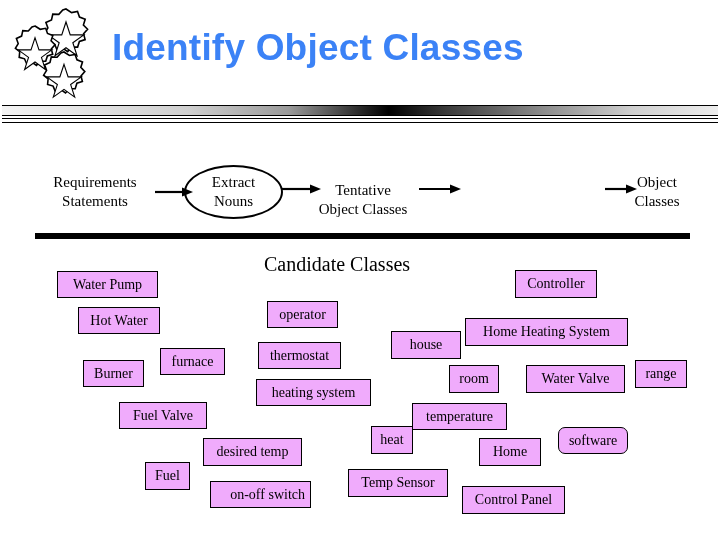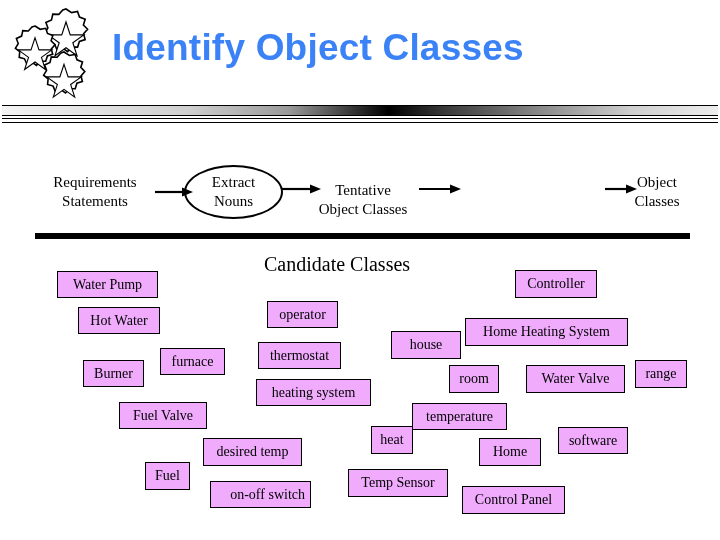--- a/index.html
+++ b/index.html
@@ -300,21 +300,21 @@
     </div>
     <div class="class-box" style="left: 203px; top: 438px; width: 99px; height: 28px;">
       <span>desired temp</span>
     </div>
     <div class="class-box" style="left: 371px; top: 426px; width: 42px; height: 28px;">
       <span>heat</span>
     </div>
     <div class="class-box" style="left: 479px; top: 438px; width: 62px; height: 28px;">
       <span>Home</span>
     </div>
-    <div class="class-box" style="left: 558px; top: 427px; width: 70px; height: 27px;">
+    <div class="class-box" style="left: 558px; top: 427px; width: 70px; height: 27px; border-radius: 7px;">
       <span>software</span>
     </div>
     <div class="class-box" style="left: 145px; top: 462px; width: 45px; height: 28px;">
       <span>Fuel</span>
     </div>
     <div class="class-box" style="left: 348px; top: 469px; width: 100px; height: 28px;">
       <span>Temp Sensor</span>
     </div>
     <div class="class-box" style="left: 210px; top: 481px; width: 101px; height: 27px; justify-content: flex-end;">
       <span>on-off switch</span>

